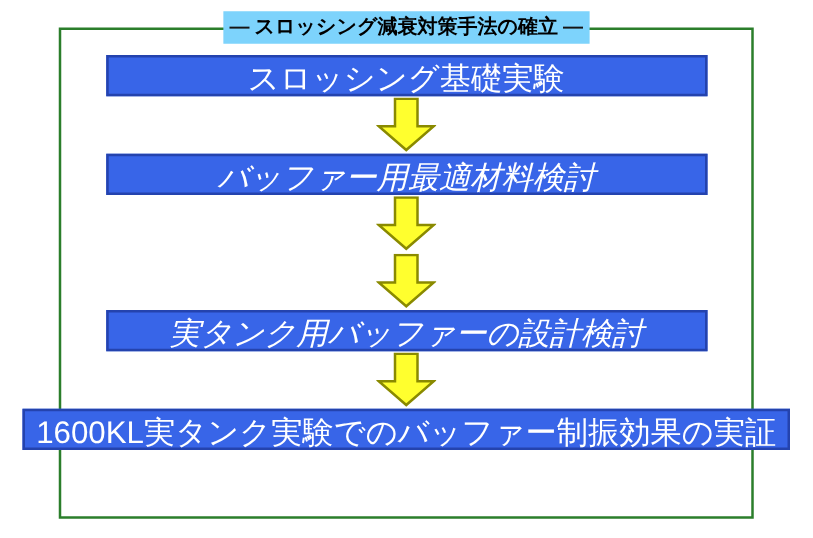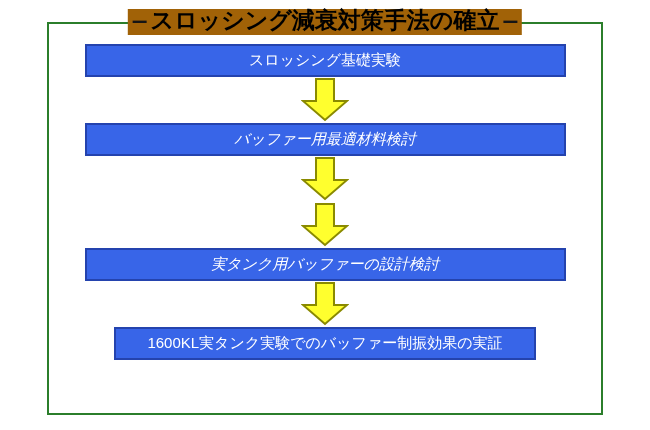--- a/index.html
+++ b/index.html
@@ -6,41 +6,41 @@
   body{
     width:650px;height:430px;position:relative;background:#ffffff;
     font-family:"Liberation Sans",sans-serif;overflow:hidden;
   }
   .frame{
     position:absolute;left:47px;top:22px;width:556px;height:393px;
     border:2px solid #2b7e2b;box-sizing:border-box;background:#ffffff;
   }
   .legend{
     position:absolute;top:-15px;left:50%;transform:translateX(-50%);
-    background:#a16207;padding:0 5px;white-space:nowrap;
-    font-size:23px;font-weight:bold;color:#000000;line-height:26px;font-family:Liberation Mono, monospace;
+    background:#7dd3fc;padding:0 5px;white-space:nowrap;
+    font-size:16px;font-weight:bold;color:#000000;line-height:26px;
   }
   .legend .dash{color:#151515;font-weight:bold;letter-spacing:0;}
   .legend .dash.left{margin-right:4px;}
   .legend .dash.right{margin-left:4px;}
   .flow{
     position:absolute;left:0;top:0;width:100%;height:100%;
     display:flex;flex-direction:column;align-items:center;
     padding-top:20px;box-sizing:border-box;
   }
   .step-box{
-    height:33px;display:flex;align-items:center;justify-content:center;
+    height:33px;display:flex;align-items:flex-start;justify-content:center;
     background:#3865e8;border:2px solid #2443ae;box-sizing:border-box;
-    color:#ffffff;font-size:15px;white-space:nowrap;flex:0 0 auto;
+    color:#ffffff;font-size:25px;white-space:nowrap;flex:0 0 auto;
   }
   .step-box.w1{width:481px;}
   .step-box.w2{width:481px;font-style:italic;}
   .step-box.w3{width:487px;}
   .step-box.w4{width:481px;font-style:italic;}
-  .step-box.w5{width:422px;}
+  .step-box.w5{width:614px;}
   .arrow{flex:0 0 auto;margin:1px 0;display:block;}
 </style>
 </head>
 <body>
 
 <div class="frame">
 
   <div class="legend">
     <span class="dash left">―</span><span>スロッシング減衰対策手法の確立</span><span class="dash right">―</span>
   </div>

